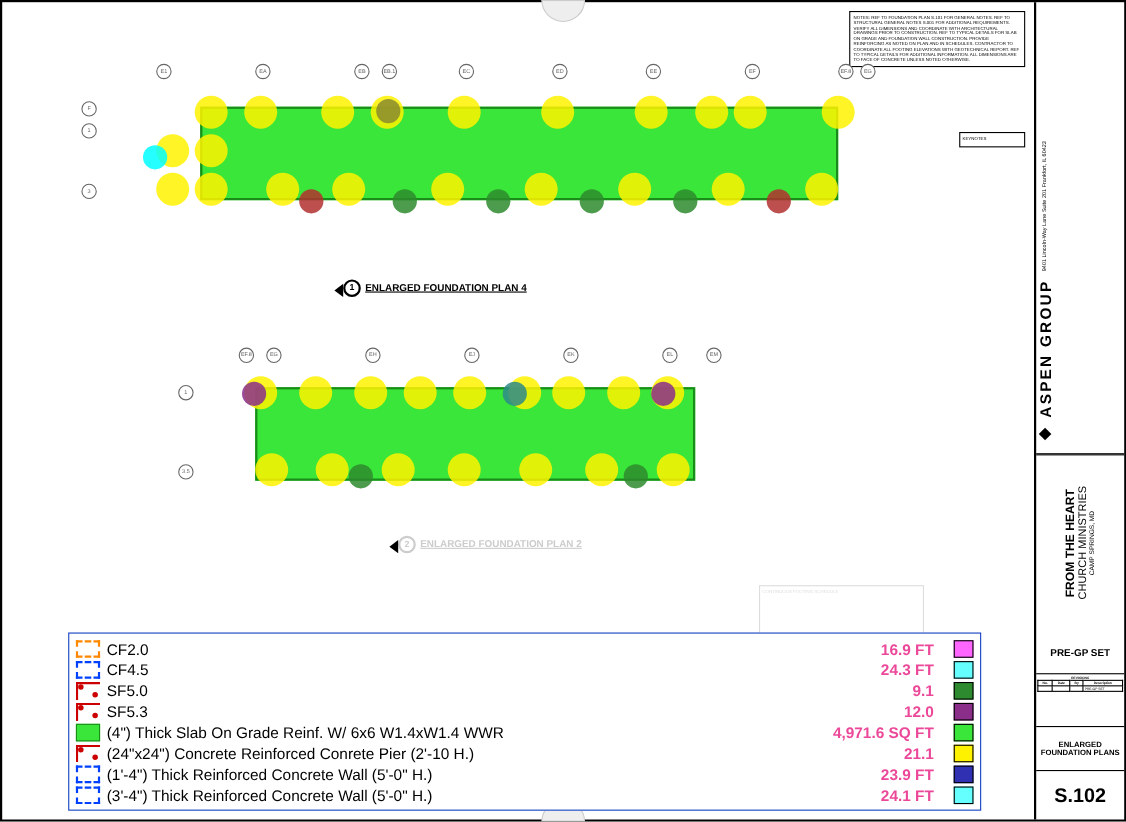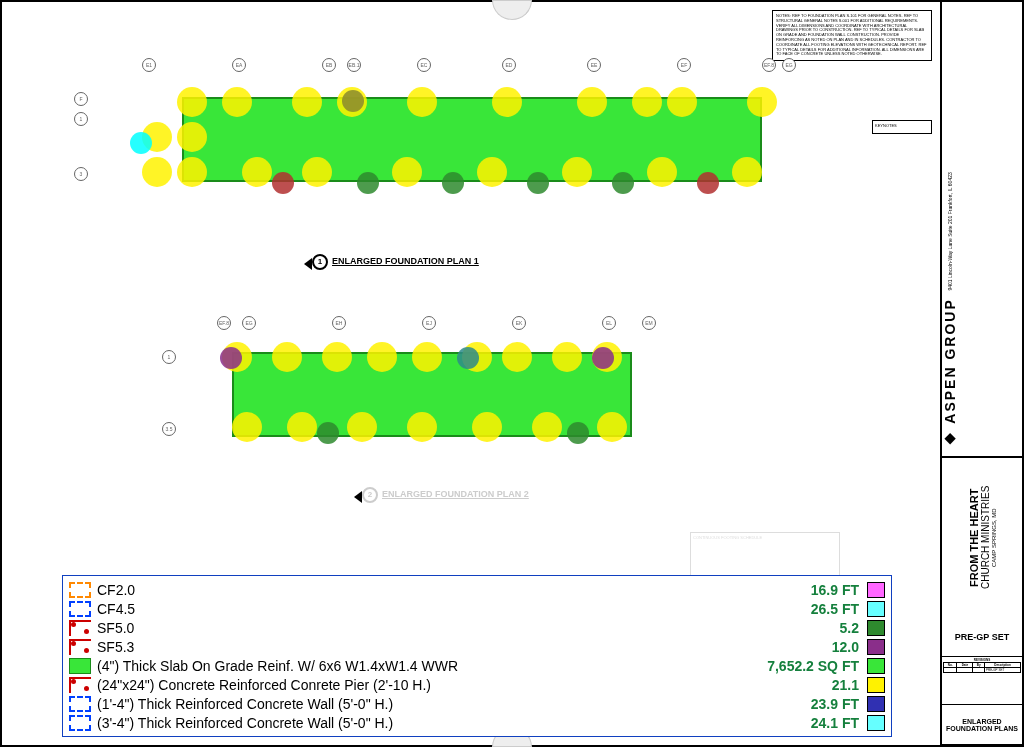--- a/index.html
+++ b/index.html
@@ -36,21 +36,21 @@
 .c-green{background:#2e8a2e;width:22px;height:22px}
 .c-olive{background:#8a8a2e;width:22px;height:22px}
 .c-purple{background:#8a2e8a;width:22px;height:22px}
 .c-teal{background:#2e8a8a;width:22px;height:22px}
 .c-cyan{background:#00ffff;width:22px;height:22px}
 .grid-bubble{position:absolute;width:14px;height:14px;border:1px solid #666;border-radius:50%;font-size:5px;display:flex;align-items:center;justify-content:center;color:#666;background:#fff}
 .legend{position:absolute;left:60px;bottom:8px;width:830px;border:1px solid #1040c0;background:#fff;padding:4px 6px}
 .legend-row{display:flex;align-items:center;height:19px;font-size:14px}
 .legend-sym{width:22px;height:16px;margin-right:6px;position:relative;flex-shrink:0}
 .legend-label{flex:1}
-.legend-val{color:#15803d;font-weight:700;margin-right:8px;text-align:right}
+.legend-val{color:#ec4899;font-weight:700;margin-right:18px;text-align:right}
 .legend-swatch{width:18px;height:16px;border:1px solid #000;flex-shrink:0}
 .sym-dashed-orange{border:2px dashed #ff8800}
 .sym-dashed-blue{border:2px dashed #0040ff}
 .sym-dots-red::before,.sym-dots-red::after{content:"";position:absolute;width:5px;height:5px;background:#cc0000;border-radius:50%}
 .sym-dots-red::before{left:2px;top:2px}
 .sym-dots-red::after{right:2px;bottom:2px}
 .sym-dots-red{box-shadow:inset 7px 7px 0 -5px #cc0000}
 .sym-slab{background:#39e639;border:1px solid #1a8c1a}
 .footing-sched{position:absolute;right:100px;top:530px;width:150px;height:60px;border:1px solid #ddd;font-size:4px;color:#ddd;padding:2px}
 .imeg-logo{position:absolute;right:100px;top:654px;font-size:10px;color:#ccc;font-weight:700}
@@ -111,21 +111,21 @@
       <div class="circle c-yellow" style="left:650px;top:95px"></div>
       <div class="circle c-green" style="left:275px;top:110px"></div>
       <div class="circle c-green" style="left:360px;top:110px"></div>
       <div class="circle c-green" style="left:445px;top:110px"></div>
       <div class="circle c-green" style="left:530px;top:110px"></div>
       <div class="circle c-red" style="left:615px;top:110px"></div>
       <div class="circle c-red" style="left:190px;top:110px"></div>
       <div class="circle c-olive" style="left:260px;top:28px"></div>
       <div class="circle c-cyan" style="left:48px;top:70px"></div>
     </div>
-    <div class="plan-title t1"><span class="marker">1</span><span>ENLARGED FOUNDATION PLAN  1</span></div>
+    <div class="plan-title t1"><span class="marker">1</span><span>ENLARGED FOUNDATION PLAN  4</span></div>
 
     <div class="plan plan2">
       <div class="slab" style="left:60px;top:30px;width:400px;height:85px"></div>
       <div class="grid-bubble" style="left:45px;top:-6px">EF.8</div>
       <div class="grid-bubble" style="left:70px;top:-6px">EG</div>
       <div class="grid-bubble" style="left:160px;top:-6px">EH</div>
       <div class="grid-bubble" style="left:250px;top:-6px">EJ</div>
       <div class="grid-bubble" style="left:340px;top:-6px">EK</div>
       <div class="grid-bubble" style="left:430px;top:-6px">EL</div>
       <div class="grid-bubble" style="left:470px;top:-6px">EM</div>
@@ -162,39 +162,39 @@
     <div class="legend" id="legend">
         <div class="legend-row">
           <div class="legend-sym sym-dashed-orange"></div>
           <div class="legend-label">CF2.0</div>
           <div class="legend-val">16.9 FT</div>
           <div class="legend-swatch" style="background: rgb(255, 102, 255);"></div>
         </div>
         <div class="legend-row">
           <div class="legend-sym sym-dashed-blue"></div>
           <div class="legend-label">CF4.5</div>
-          <div class="legend-val">26.5 FT</div>
+          <div class="legend-val">24.3 FT</div>
           <div class="legend-swatch" style="background: rgb(102, 255, 255);"></div>
         </div>
         <div class="legend-row">
           <div class="legend-sym sym-dots-red"></div>
           <div class="legend-label">SF5.0</div>
-          <div class="legend-val">5.2</div>
+          <div class="legend-val">9.1</div>
           <div class="legend-swatch" style="background: rgb(46, 138, 46);"></div>
         </div>
         <div class="legend-row">
           <div class="legend-sym sym-dots-red"></div>
           <div class="legend-label">SF5.3</div>
           <div class="legend-val">12.0</div>
           <div class="legend-swatch" style="background: rgb(138, 46, 138);"></div>
         </div>
         <div class="legend-row">
           <div class="legend-sym sym-slab"></div>
           <div class="legend-label">(4") Thick Slab On Grade Reinf. W/ 6x6 W1.4xW1.4 WWR</div>
-          <div class="legend-val">7,652.2 SQ FT</div>
+          <div class="legend-val">4,971.6 SQ FT</div>
           <div class="legend-swatch" style="background: rgb(57, 230, 57);"></div>
         </div>
         <div class="legend-row">
           <div class="legend-sym sym-dots-red"></div>
           <div class="legend-label">(24"x24") Concrete Reinforced Conrete Pier (2'-10 H.)</div>
           <div class="legend-val">21.1</div>
           <div class="legend-swatch" style="background: rgb(255, 242, 0);"></div>
         </div>
         <div class="legend-row">
           <div class="legend-sym sym-dashed-blue"></div>
@@ -240,14 +240,15 @@
         <tr>
               <td></td>
               <td></td>
               <td></td>
               <td>PRE-GP SET</td>
             </tr>
       </tbody>
         </table>
     </div>
     <div class="tb-title">ENLARGED FOUNDATION PLANS</div>
+    <div class="tb-sheet">S.102</div>
   </div>
 </div>
 
 </body></html>

